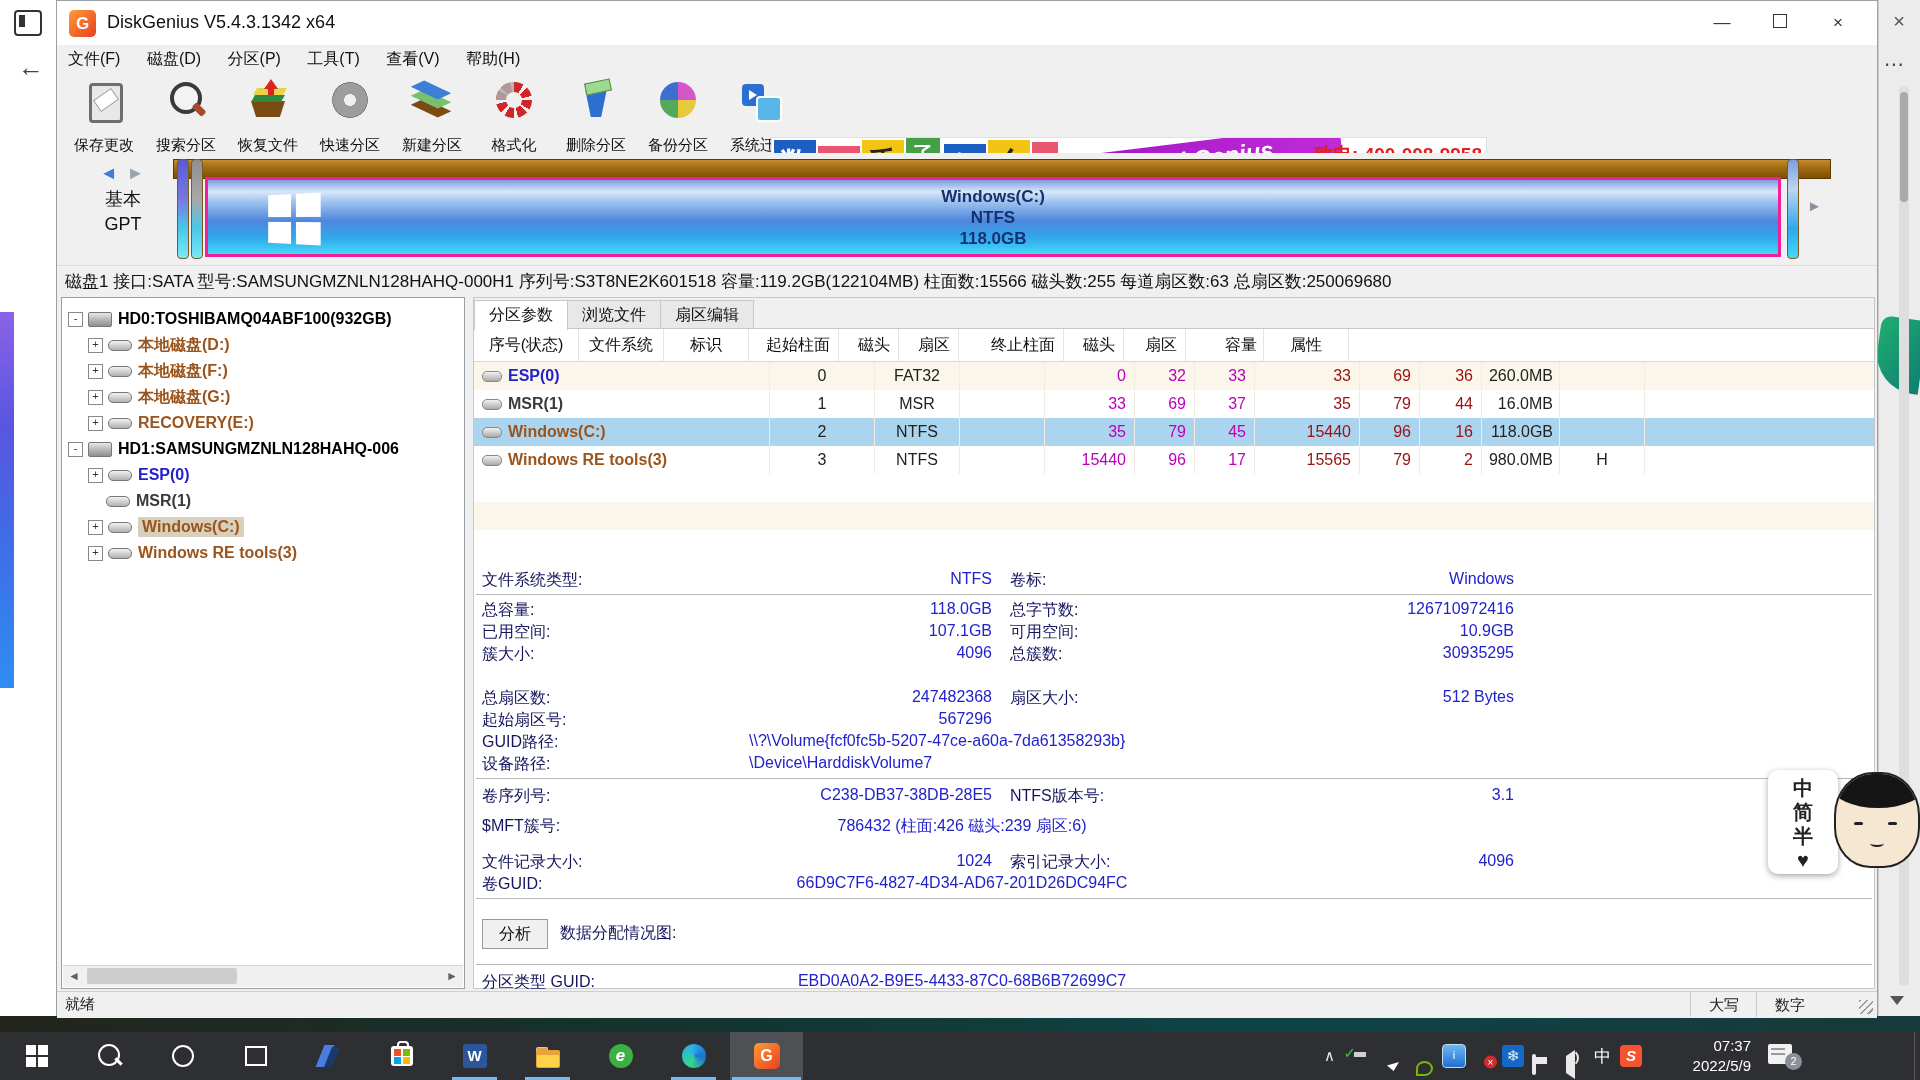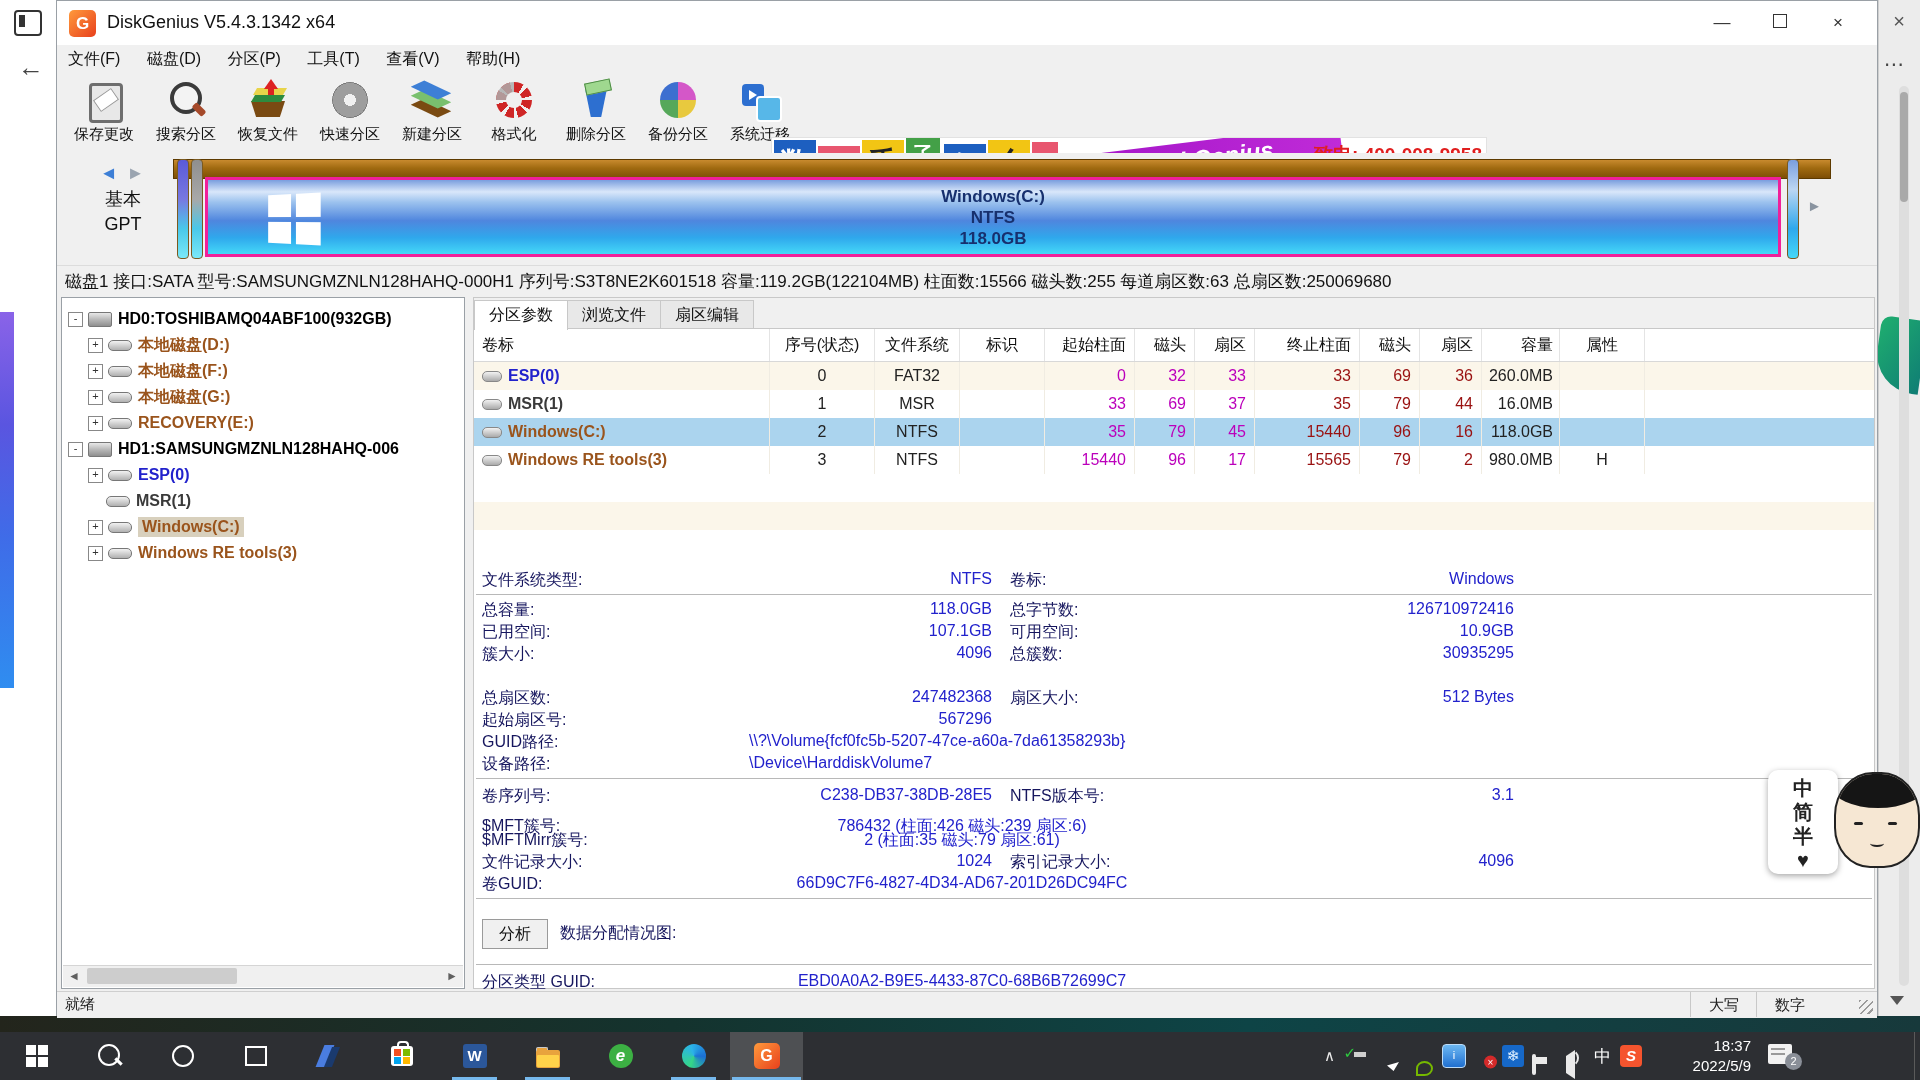--- a/index.html
+++ b/index.html
@@ -35,21 +35,21 @@
   .winbtn{top:0;width:58px;height:44px;text-align:center;line-height:44px;font-size:17px;color:#333}
   #btn-min{right:126px}#btn-max{right:68px}#btn-close{right:10px}
   #btn-max i{display:inline-block;width:12px;height:12px;border:1.5px solid #333}
   
   #menubar{left:0;top:44px;width:100%;height:30px;background:#f0f0f0;font-size:16px;color:#111}
   .menu-item{display:inline-block;padding:4px 11px}
   
   #toolbar{left:0;top:74px;width:100%;height:78px;background:#f0f0f0;border-bottom:1px solid #dcdcdc}
   .tbtn{top:2px;width:82px;height:74px;text-align:center}
   .tb-ico{position:relative;width:42px;height:42px;margin:2px auto 0}
-  .tb-label{font-size:15px;color:#111;margin-top:4px}
+  .tb-label{font-size:15px;color:#111;margin-top:15px}
   
   .ic{position:absolute}
   .i-save .a{left:6px;top:4px;width:28px;height:34px;background:#e8e8e8;border:3px solid #6e6e6e;border-radius:4px}
   .i-save .b{left:12px;top:14px;width:20px;height:12px;background:#fff;border:1px solid #999;transform:rotate(-35deg)}
   .i-search .a{left:5px;top:3px;width:24px;height:24px;border:4px solid #3a3a3a;border-radius:50%;background:#f3f3f3}
   .i-search .b{left:27px;top:27px;width:14px;height:7px;background:#a5492a;transform:rotate(45deg);border-radius:2px}
   .i-rec .base{left:4px;top:22px;width:34px;height:16px;background:#7a4a12;clip-path:polygon(0 0,100% 0,85% 100%,15% 100%)}
   .i-rec .s1{left:6px;top:16px;width:30px;height:7px;background:#2e8b3e;transform:skewX(-30deg)}
   .i-rec .s2{left:8px;top:9px;width:30px;height:7px;background:#e8d44a;transform:skewX(-30deg)}
   .i-rec .ar{left:17px;top:0;width:0;height:0;border-left:7px solid transparent;border-right:7px solid transparent;border-bottom:10px solid #d22}
@@ -462,21 +462,20 @@
 
     <div class="abs" id="rpane">
       <div id="tabs">
         <div class="tab active" style="left:0">分区参数</div>
         <div class="tab" style="left:93px">浏览文件</div>
         <div class="tab" style="left:186px">扇区编辑</div>
       </div>
 
       <div id="ptable">
         <div class="trow thead">
-          <div class="cell c0">卷标</div>
           <div class="cell c1">序号(状态)</div>
           <div class="cell c2">文件系统</div>
           <div class="cell c3">标识</div>
           <div class="cell c4">起始柱面</div>
           <div class="cell c5">磁头</div>
           <div class="cell c6">扇区</div>
           <div class="cell c7">终止柱面</div>
           <div class="cell c8">磁头</div>
           <div class="cell c9">扇区</div>
           <div class="cell c10">容量</div>
@@ -604,24 +603,20 @@
         <div class="drow" style="top:488px">
           <span class="dl">卷序列号:</span>
             <span class="dv">C238-DB37-38DB-28E5</span>
           <span class="rl">NTFS版本号:</span>
             <span class="rv">3.1</span>
         </div>
         <div class="drow" style="top:518px">
           <span class="dl">$MFT簇号:</span>
           <span class="dcenter">786432 (柱面:426 磁头:239 扇区:6)</span>
         </div>
-        <div class="drow" style="top:532px">
-          <span class="dl">$MFTMirr簇号:</span>
-          <span class="dcenter">2 (柱面:35 磁头:79 扇区:61)</span>
-        </div>
         <div class="drow" style="top:554px">
           <span class="dl">文件记录大小:</span>
             <span class="dv">1024</span>
           <span class="rl">索引记录大小:</span>
             <span class="rv">4096</span>
         </div>
         <div class="drow" style="top:576px">
           <span class="dl">卷GUID:</span>
           <span class="dcenter">66D9C7F6-4827-4D34-AD67-201D26DC94FC</span>
         </div>
@@ -749,21 +744,21 @@
   <div class="tray" style="left:1562px;width:28px">
     <span class="tico2 spk" style="left:4px"><span class="w1"></span></span>
   </div>
   <div class="tray" style="left:1590px;width:26px">
     <span class="tico2 ime" style="left:4px">中</span>
   </div>
   <div class="tray" style="left:1618px;width:30px">
     <span class="tico2 sogou" style="left:2px">S</span>
   </div>
   <div id="clock">
-    <div>18:37</div>
+    <div>07:37</div>
     <div>2022/5/9</div>
   </div>
   <div id="notif">
     <span class="l" style="top:4px"></span>
     <span class="l" style="top:9px"></span>
     <span class="badge">2</span>
   </div>
   <div id="showdesk"></div>
 </div>
 

